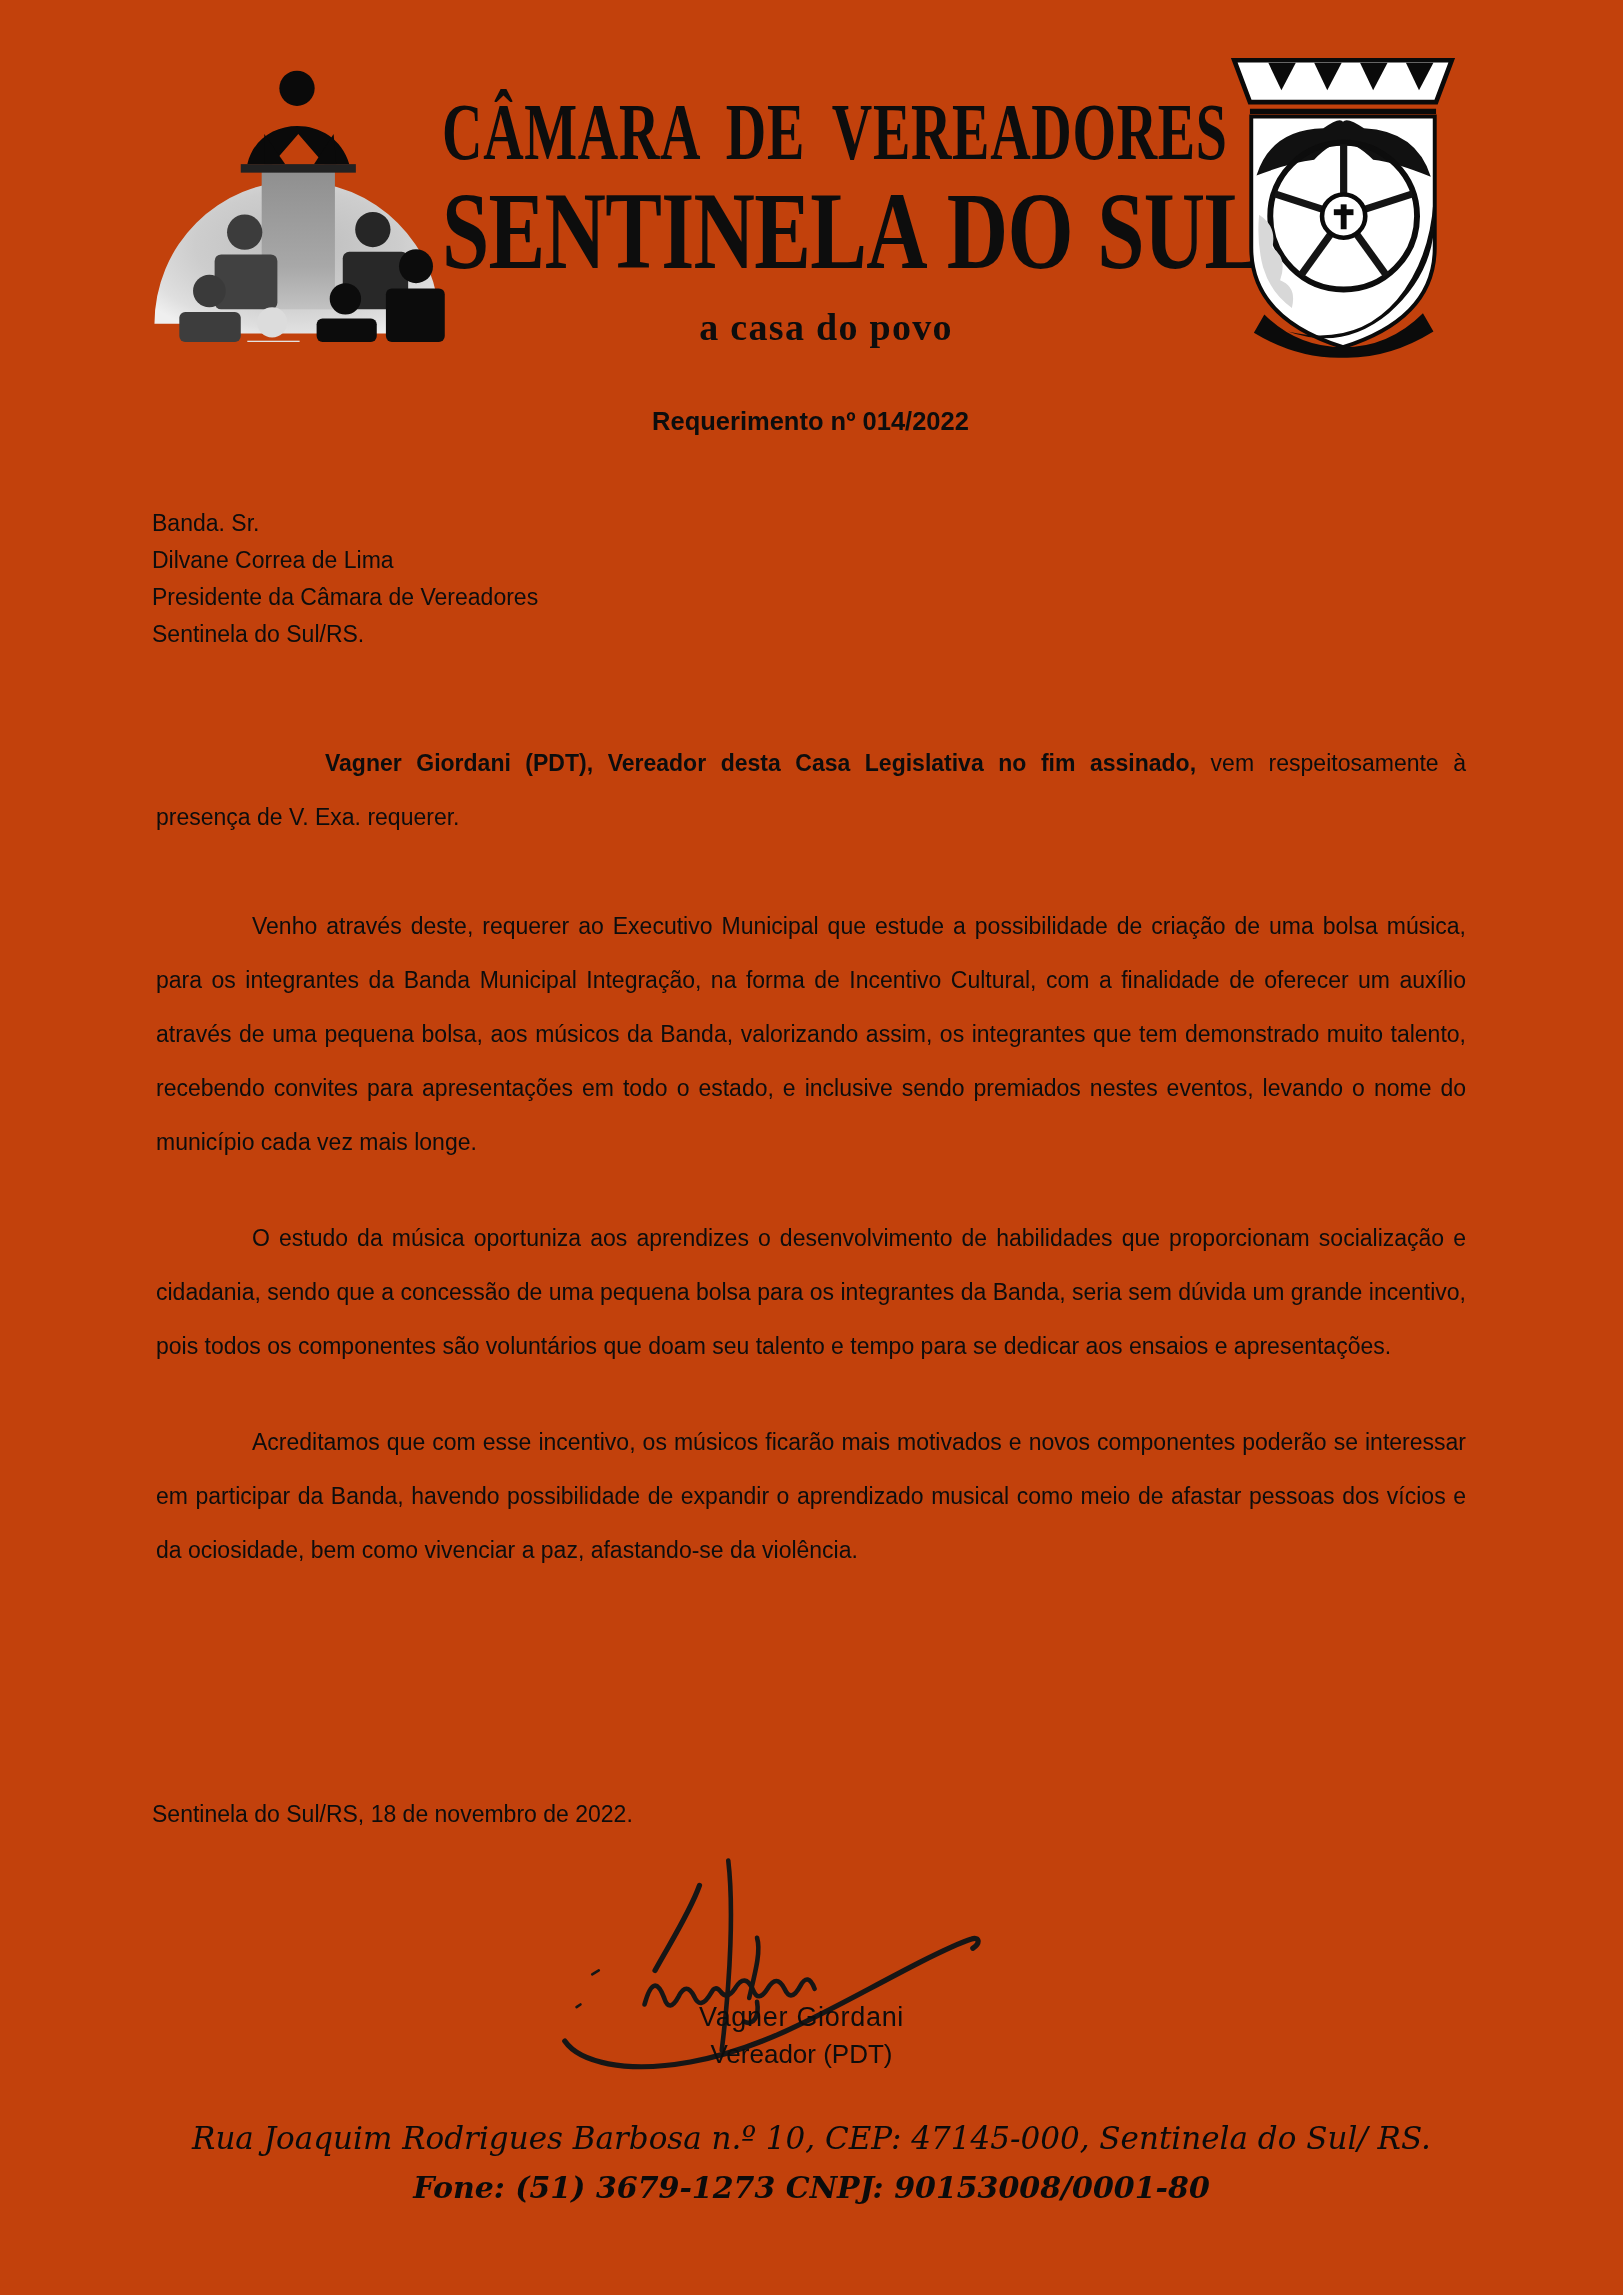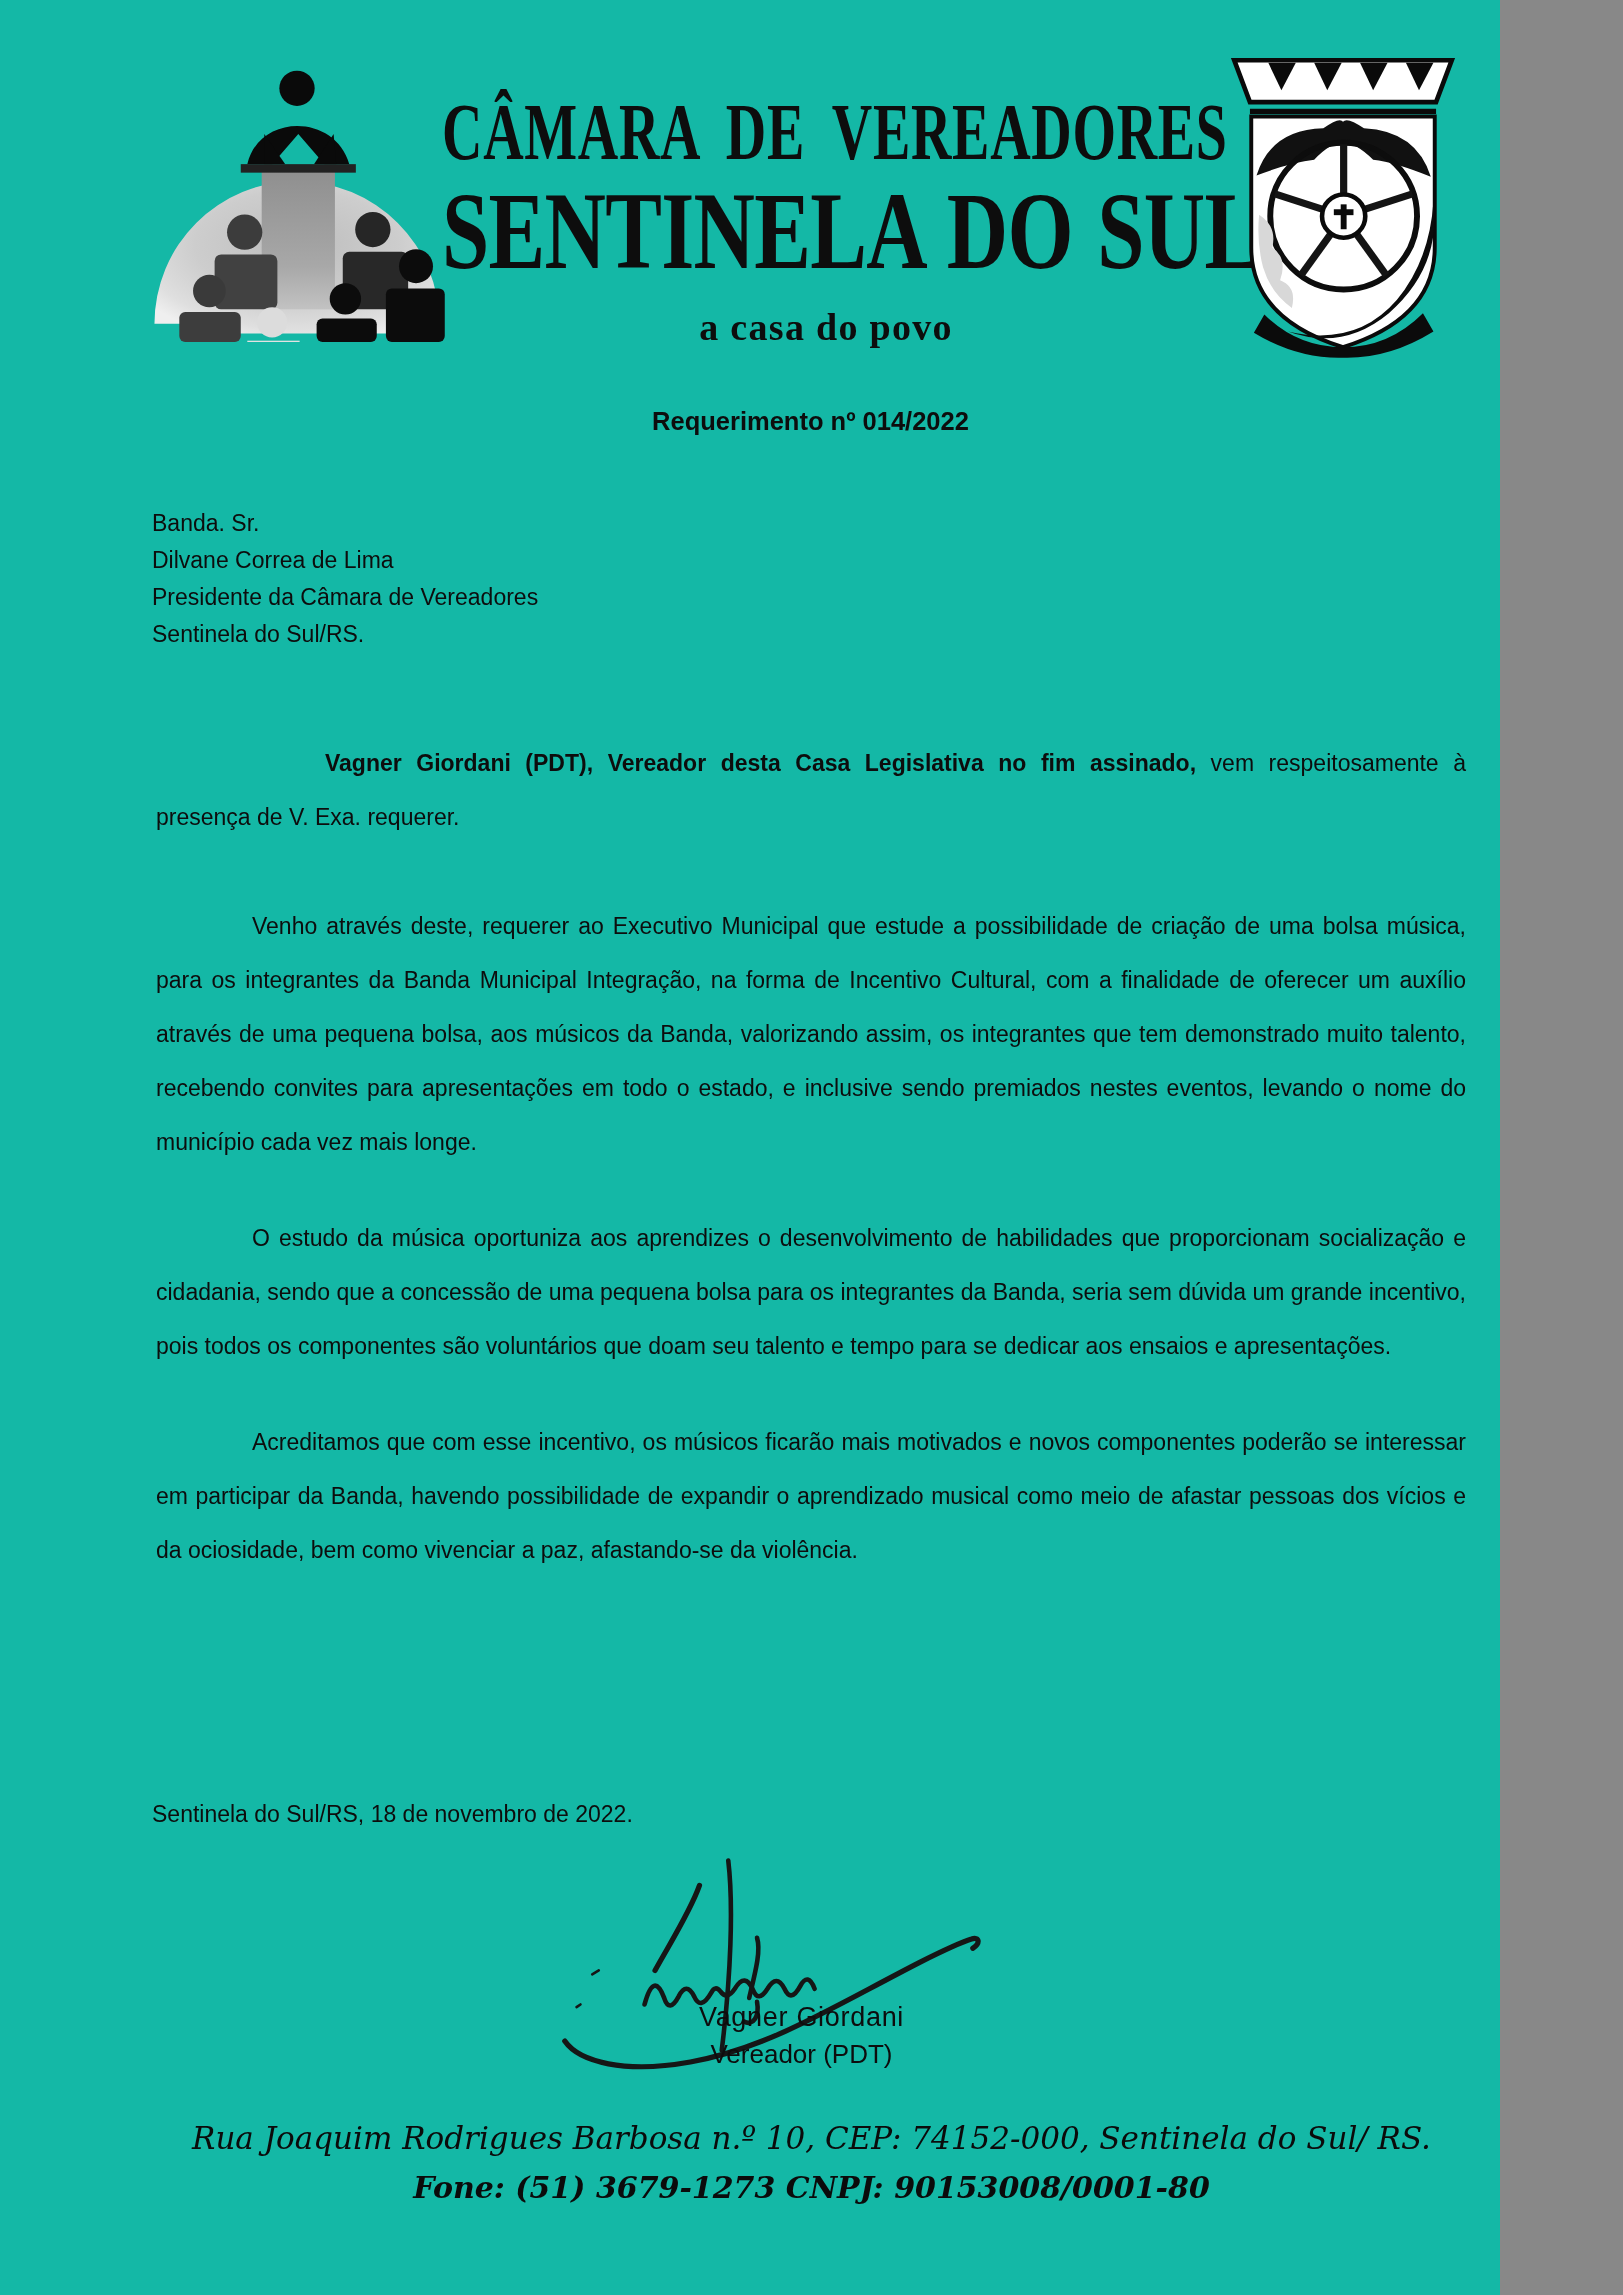--- a/index.html
+++ b/index.html
@@ -1,19 +1,19 @@
 <!DOCTYPE html>
 <html lang="pt" style="font-size:10.5px"><head>
 <meta charset="utf-8">
 <style>
   html,body{margin:0;padding:0;background:#888;}
   .page{
     position:relative;
-    width:1500px;height:2295px;
-    background:#14b8a6;
+    width:1623px;height:2295px;
+    background:#c2410c;
     font-family:"Liberation Sans", sans-serif;
     color:#0d0d0d;
     overflow:hidden;
   }
   
   .logo-left{position:absolute;left:149px;top:36px;width:296px;height:306px;}
   .crest{position:absolute;left:1225px;top:51px;width:236px;height:308px;}
   .org-block{position:absolute;left:442px;top:85px;width:776px;text-align:center;}
   .org1{
     font-family:"Liberation Serif", serif;font-weight:bold;
@@ -204,18 +204,18 @@
         <path d="M18 298 C 40 330 110 348 210 330 C 330 308 420 250 560 178 C 600 158 620 148 640 142 C 652 138 654 148 642 156" stroke-width="8"></path>
 
         <path d="M60 196 l 10 -6 M 36 246 l 6 -4" stroke-width="4"></path>
       </g>
     </svg>
     <div class="sig-name">Vagner Giordani</div>
     <div class="sig-role">Vereador (PDT)</div>
   </div>
 
   <footer class="footer">
-    <div class="f1">Rua Joaquim Rodrigues Barbosa n.º 10, CEP: 74152-000, Sentinela do Sul/ RS.</div>
+    <div class="f1">Rua Joaquim Rodrigues Barbosa n.º 10, CEP: 47145-000, Sentinela do Sul/ RS.</div>
     <div class="f2">Fone: (51) 3679-1273 CNPJ: 90153008/0001-80</div>
   </footer>
 
 </div>
 
 
 </body></html>

